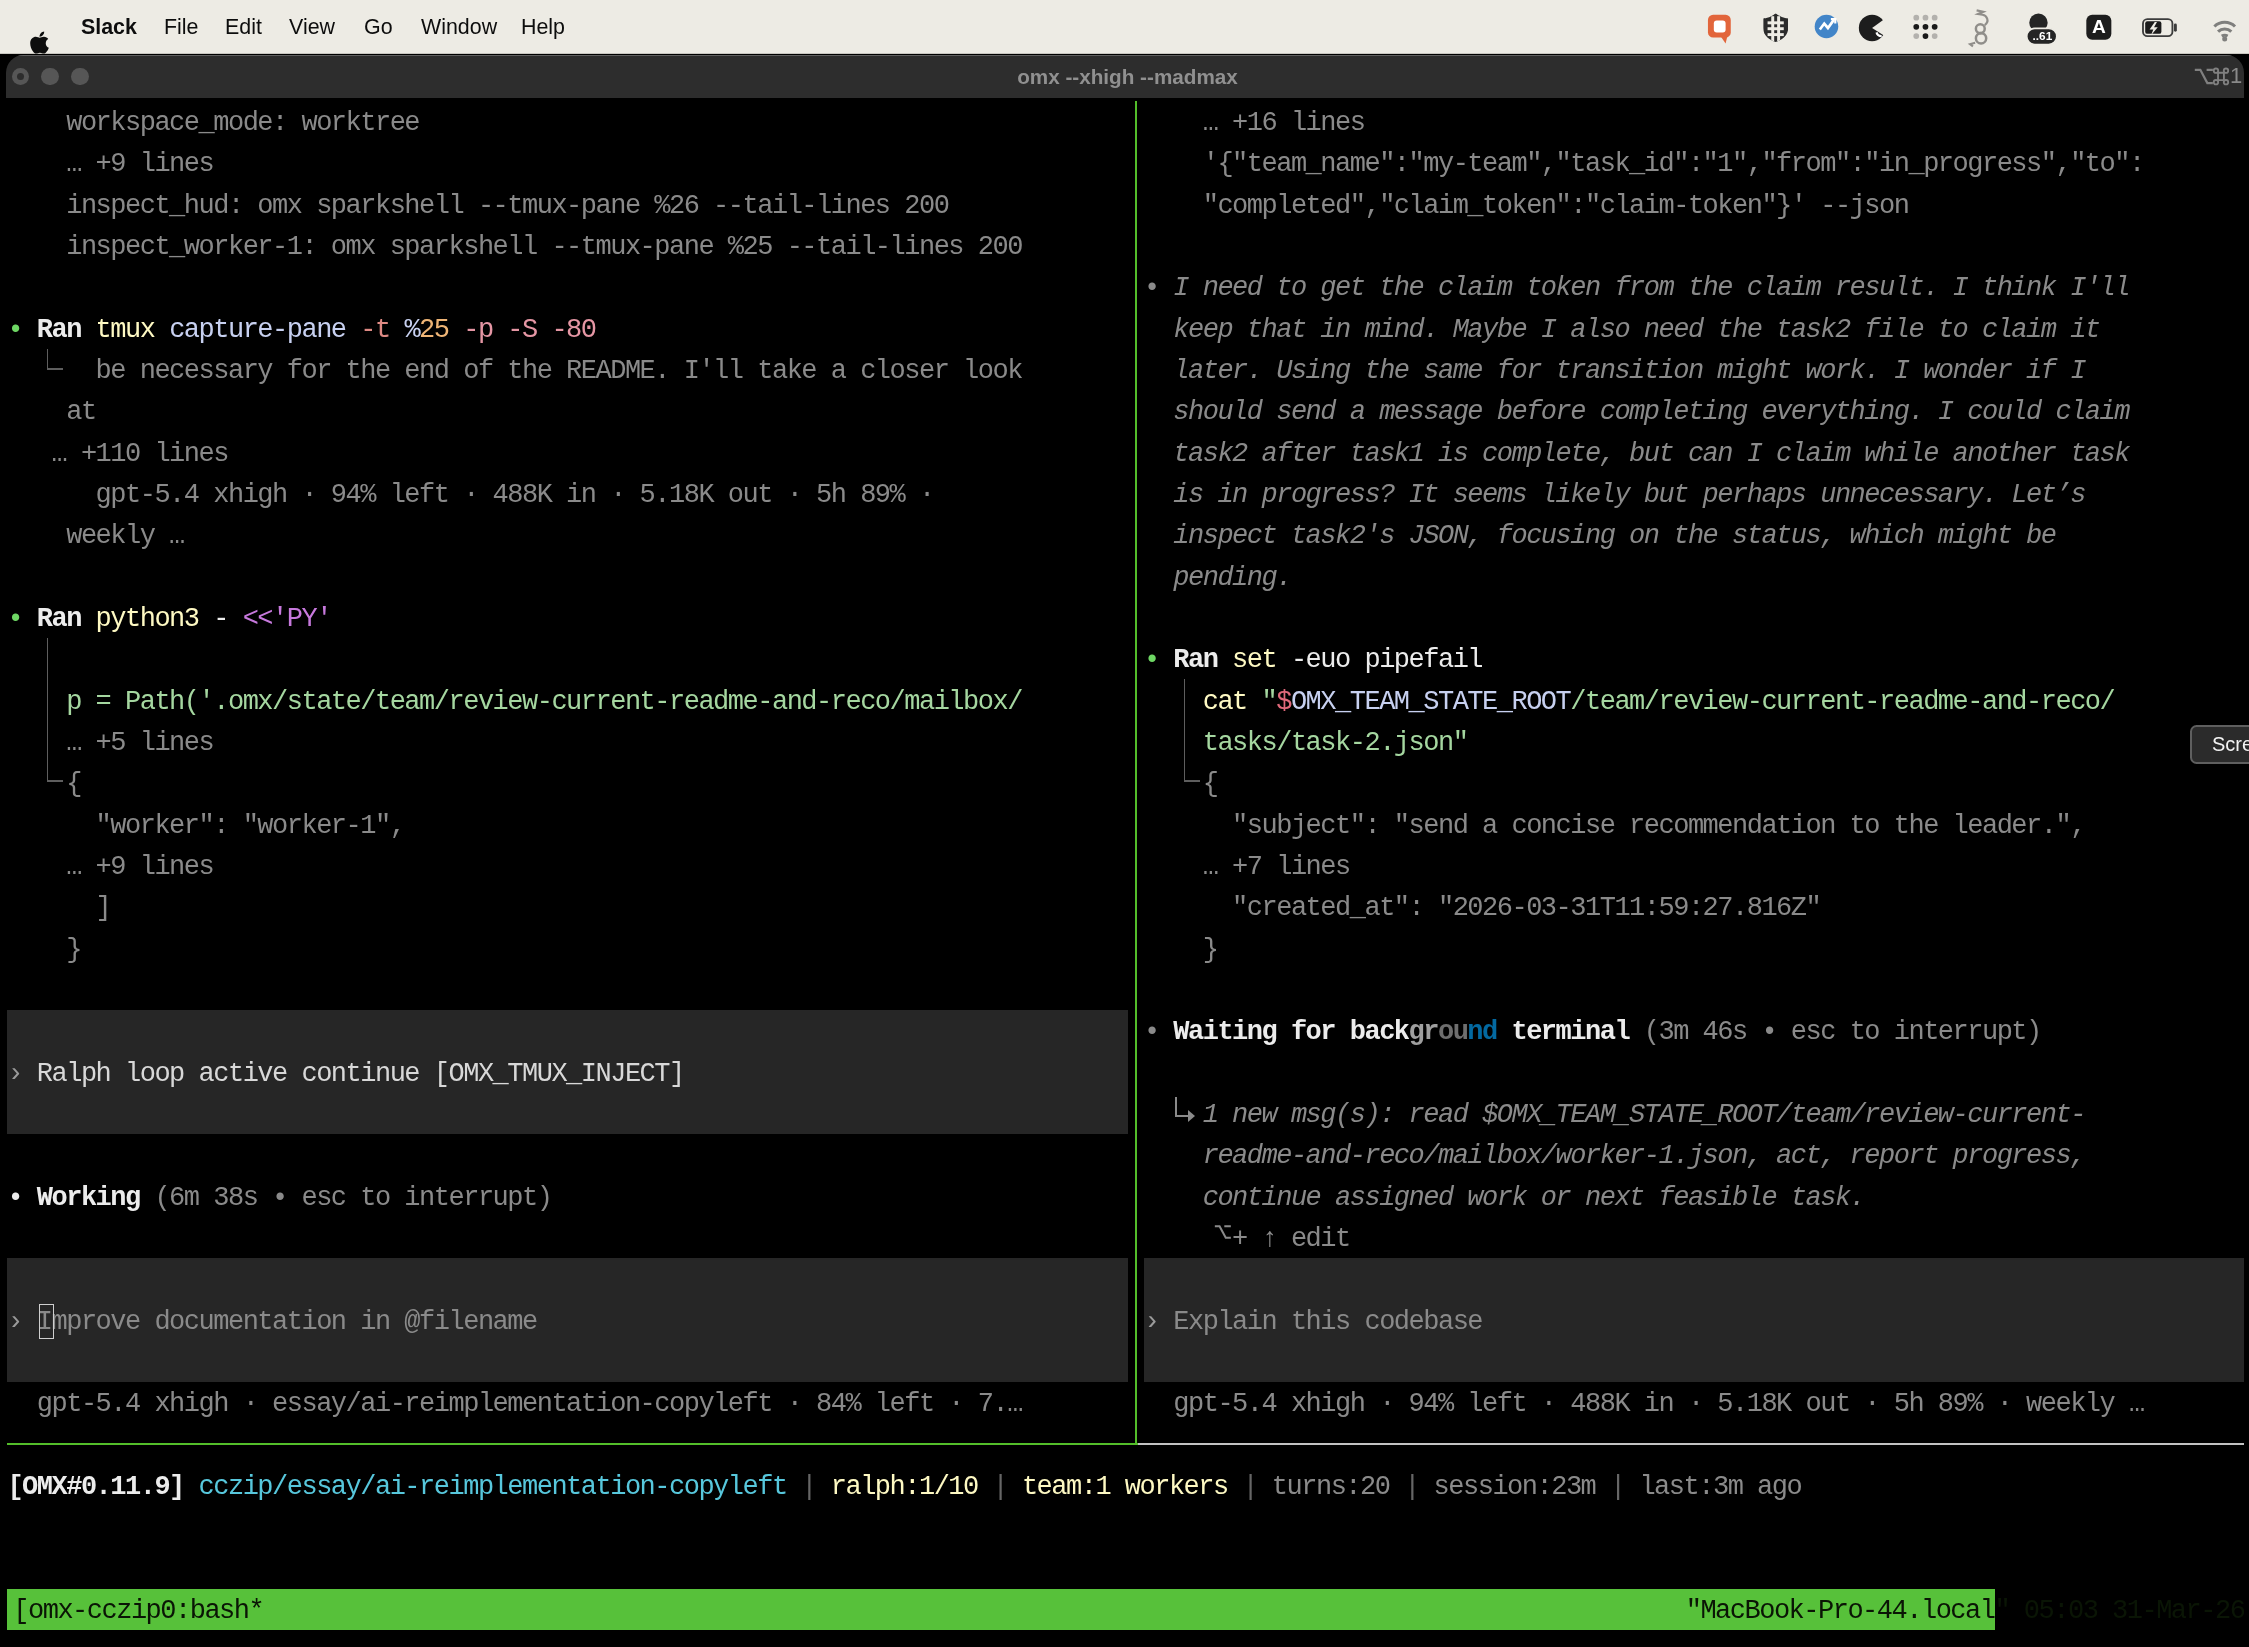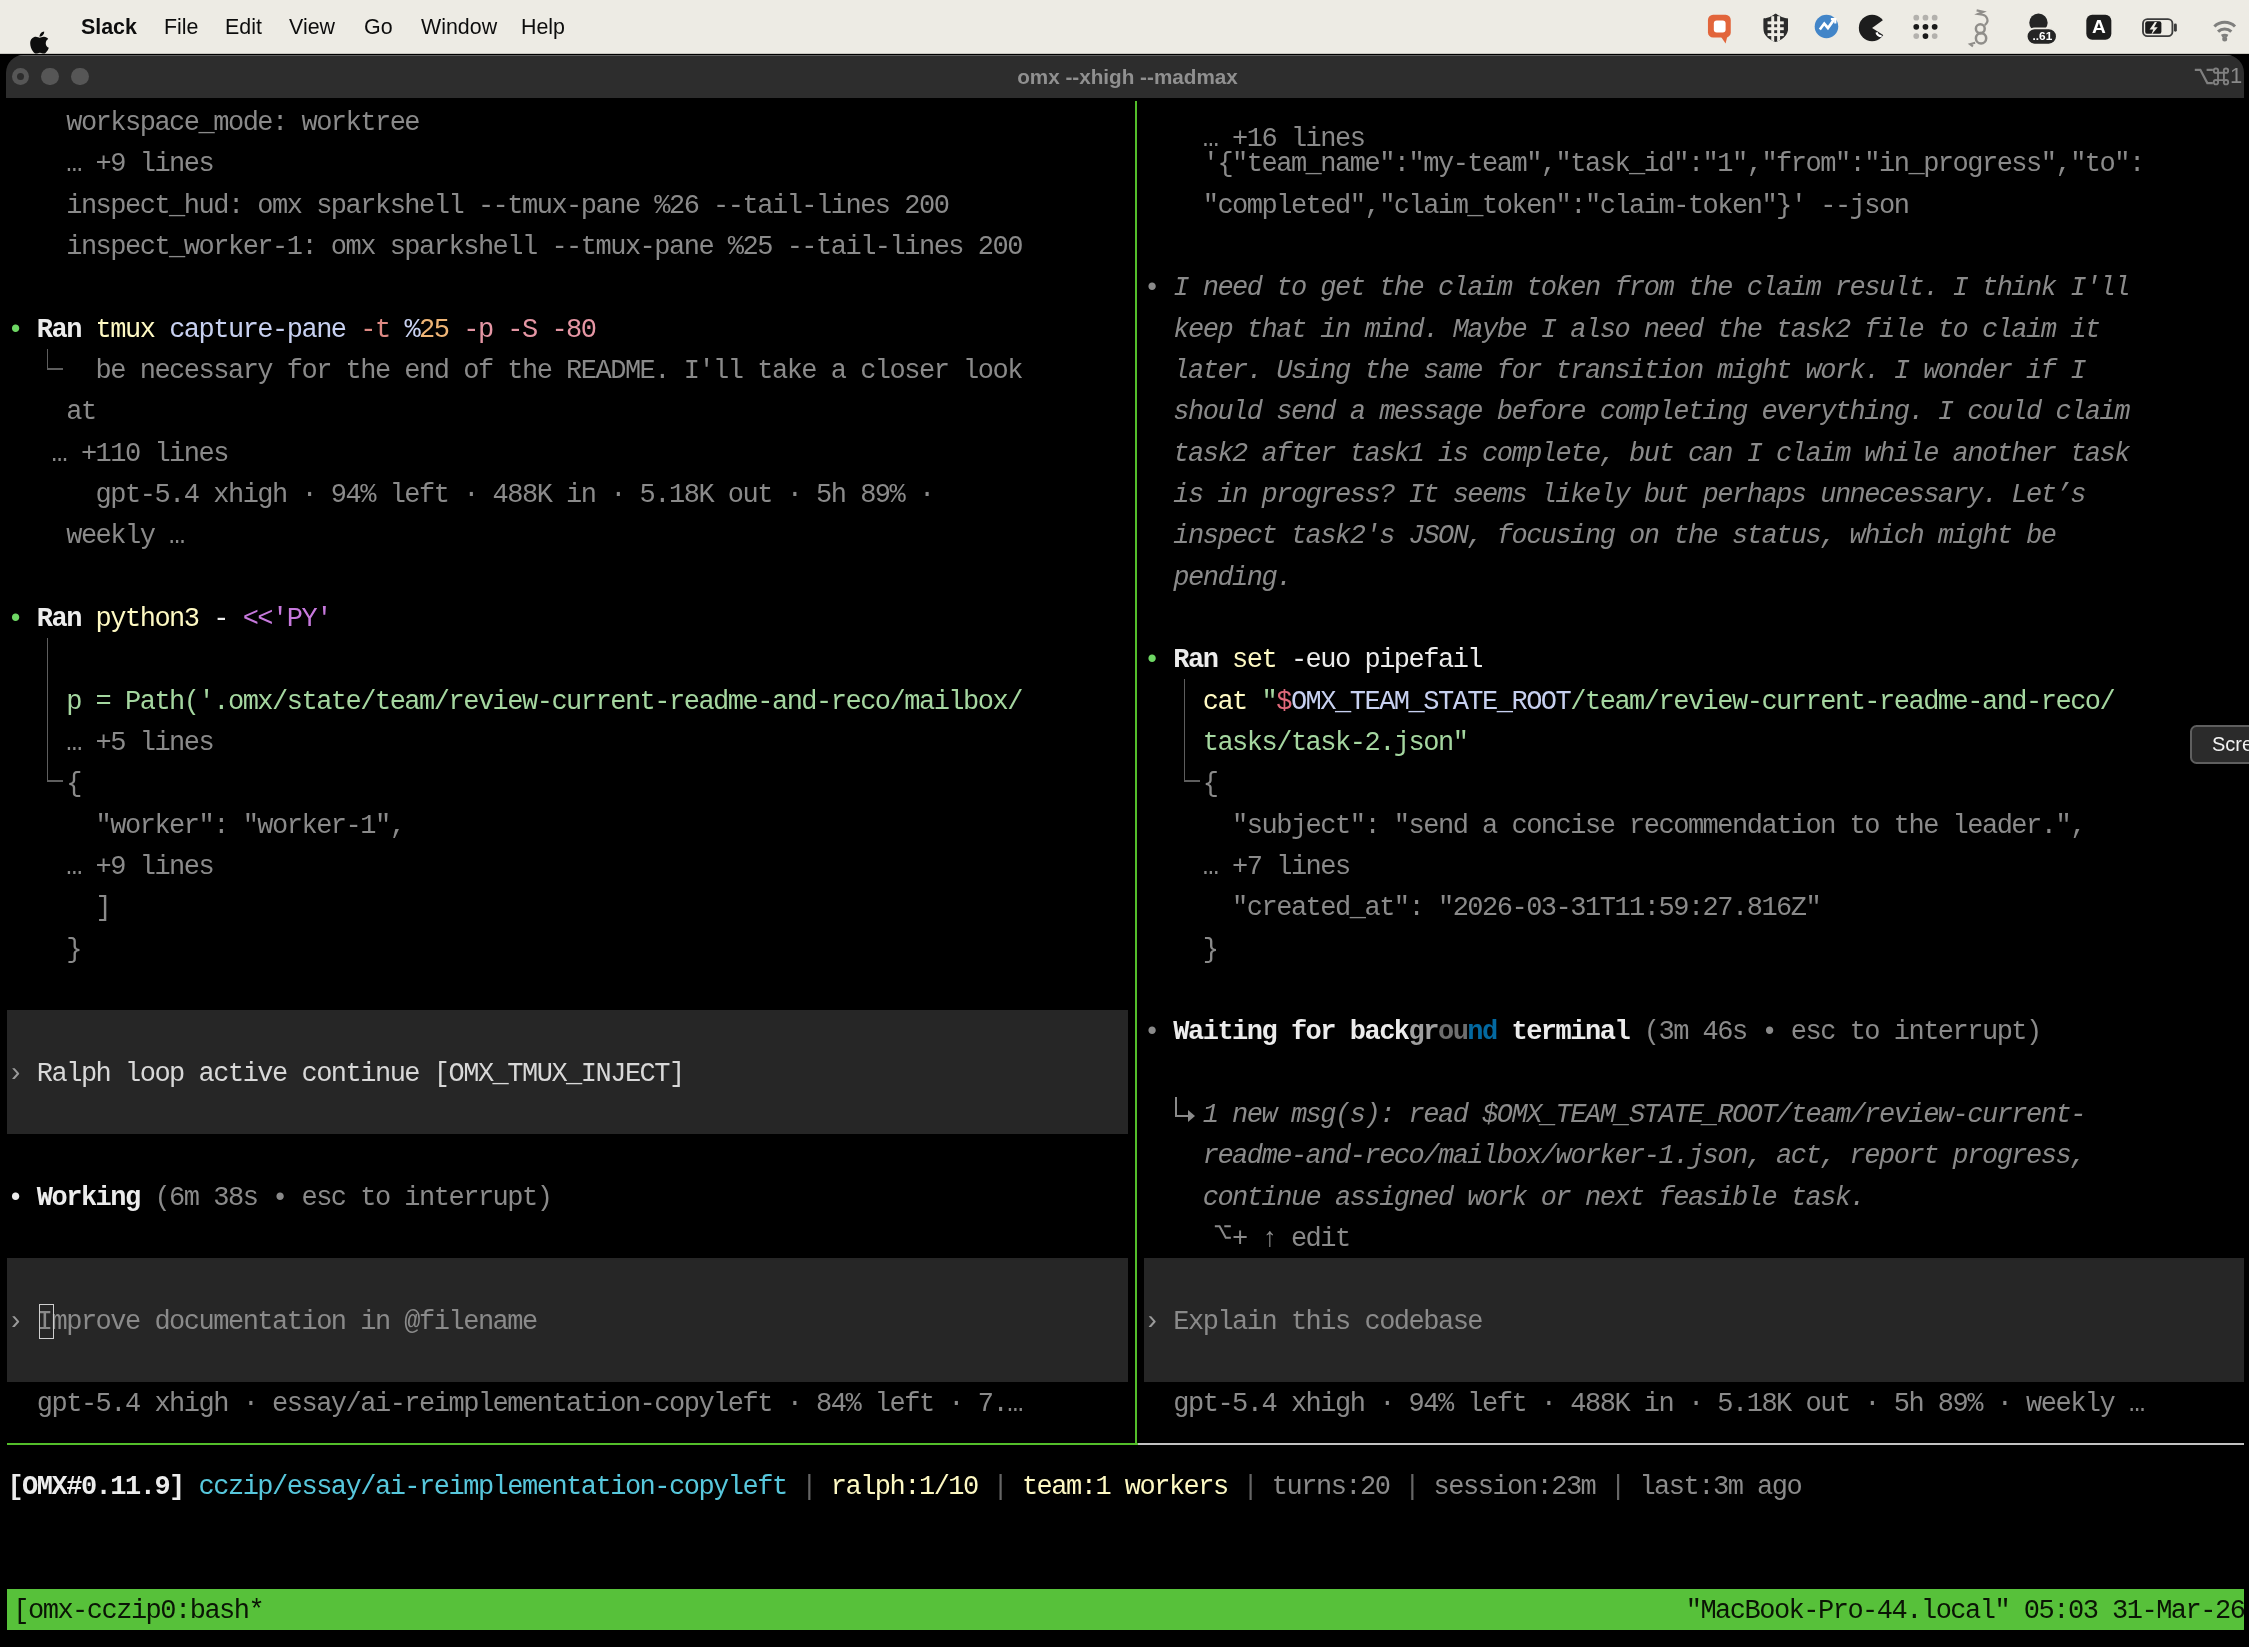--- a/index.html
+++ b/index.html
@@ -16,21 +16,21 @@
 .b{font-weight:bold}.i{font-style:italic}
 .w{color:#ececec}.w2{color:#d8d8d8}.dim{color:#666}.d2{color:#9a9a9a}
 .bl{color:#fef9c3}.pw{color:#c7d0f0}.gr{color:#a5d7a0}.pu{color:#c779dd}
 .cy{color:#57c7dc}.sg{color:#fef9c3}.gb{color:#6ed764}
 .sal{color:#df8a84}.org{color:#efb576}.pk{color:#e596a4}.red{color:#e0697a}
 .ln{position:absolute;background:#5e5e5e}
 #vdiv{position:absolute;left:1129px;top:46px;width:2.2px;height:1342px;background:#53bd2a}
 #hbl{position:absolute;left:1.5px;top:1388px;width:1131px;height:2.2px;background:#53bd2a}
 #hbr{position:absolute;left:1132px;top:1388px;width:1106px;height:2.2px;background:#c2c2c2}
 #omxrow{position:absolute;left:1.5px;top:1410px;width:2237px}
-#gbar{position:absolute;left:1.5px;top:1534px;width:2237px;height:41px;background:#57c13a}
+#gbar{position:absolute;left:1.5px;top:1534px;width:1988px;height:41px;background:#57c13a}
 #gbar .row{color:#0a1505}
 #cursor{position:absolute;left:33px;top:1249px;width:15.5px;height:35px;border:1.5px solid #cfcfcf;box-sizing:border-box}
 #tip{position:absolute;left:2190px;top:725px;width:103px;height:39px;background:#2b2b2b;border:2.2px solid #5f5f5f;border-radius:6.6px;box-sizing:border-box;line-height:35px;padding-left:20px;font-size:20px;color:#f2f2f2}
 </style></head><body>
 <div id="menubar">
   <svg class="mi" style="left:30px;top:15.5px" width="19" height="23" viewBox="0 0 384 512">
       <path fill="#0d0d0d" d="M318.7 268.7c-.2-36.7 16.4-64.4 50-84.8-18.8-26.9-47.2-41.7-84.7-44.6-35.5-2.7-74.3 20.7-88.5 20.7-15 0-49.4-19.7-76.4-19.7C63.3 141.2 4 184.8 4 273.5q0 39.3 14.4 81.2c12.8 36.7 59 126.7 107.2 125.2 25.2-.6 43-17.9 75.8-17.9 31.8 0 48.3 17.9 76.4 17.9 48.6-.7 90.4-82.5 102.6-119.3-65.2-30.7-61.7-90-61.7-91.9zm-56.6-164.2c27.3-32.4 24.8-61.9 24-72.5-24.1 1.4-52 16.4-67.9 34.9-17.5 19.8-27.8 44.3-25.6 71.9 26.1 2 49.9-11.4 69.5-34.3z"></path>
     </svg>
   <div class="mi" style="left:81px;font-weight:bold">Slack</div>
   <div class="mi" style="left:164px">File</div>
@@ -139,21 +139,21 @@
   <div class="row" style="top:744px">    … +9 lines</div>
   <div class="row" style="top:785px">      ]</div>
   <div class="row" style="top:827px">    }</div>
   <div class="row" style="top:951px"><span class="d2">›</span> <span class="w2">Ralph loop active continue [OMX_TMUX_INJECT]</span></div>
   <div class="row" style="top:1075px"><span class="w">•</span> <span class="w b">Working</span> (6m 38s • esc to interrupt)</div>
   <div class="row" style="top:1199px"><span class="d2">›</span> Improve documentation in @filename</div>
   <div class="row" style="top:1281px">  gpt-5.4 xhigh · essay/ai-reimplementation-copyleft · 84% left · 7.…</div>
   </div>
   <div id="rp">
   <div class="band" style="top:1157px"></div>
-  <div class="row" style="top:16px">    … +16 lines</div>
+  <div class="row" style="top:0px">    … +16 lines</div>
   <div class="row" style="top:41px">    '{"team_name":"my-team","task_id":"1","from":"in_progress","to":</div>
   <div class="row" style="top:83px">    "completed","claim_token":"claim-token"}' --json</div>
   <div class="row" style="top:165px">• <span class="i">I need to get the claim token from the claim result. I think I'll</span></div>
   <div class="row" style="top:207px">  <span class="i">keep that in mind. Maybe I also need the task2 file to claim it</span></div>
   <div class="row" style="top:248px">  <span class="i">later. Using the same for transition might work. I wonder if I</span></div>
   <div class="row" style="top:289px">  <span class="i">should send a message before completing everything. I could claim</span></div>
   <div class="row" style="top:331px">  <span class="i">task2 after task1 is complete, but can I claim while another task</span></div>
   <div class="row" style="top:372px">  <span class="i">is in progress? It seems likely but perhaps unnecessary. Let’s</span></div>
   <div class="row" style="top:413px">  <span class="i">inspect task2's JSON, focusing on the status, which might be</span></div>
   <div class="row" style="top:455px">  <span class="i">pending.</span></div>

